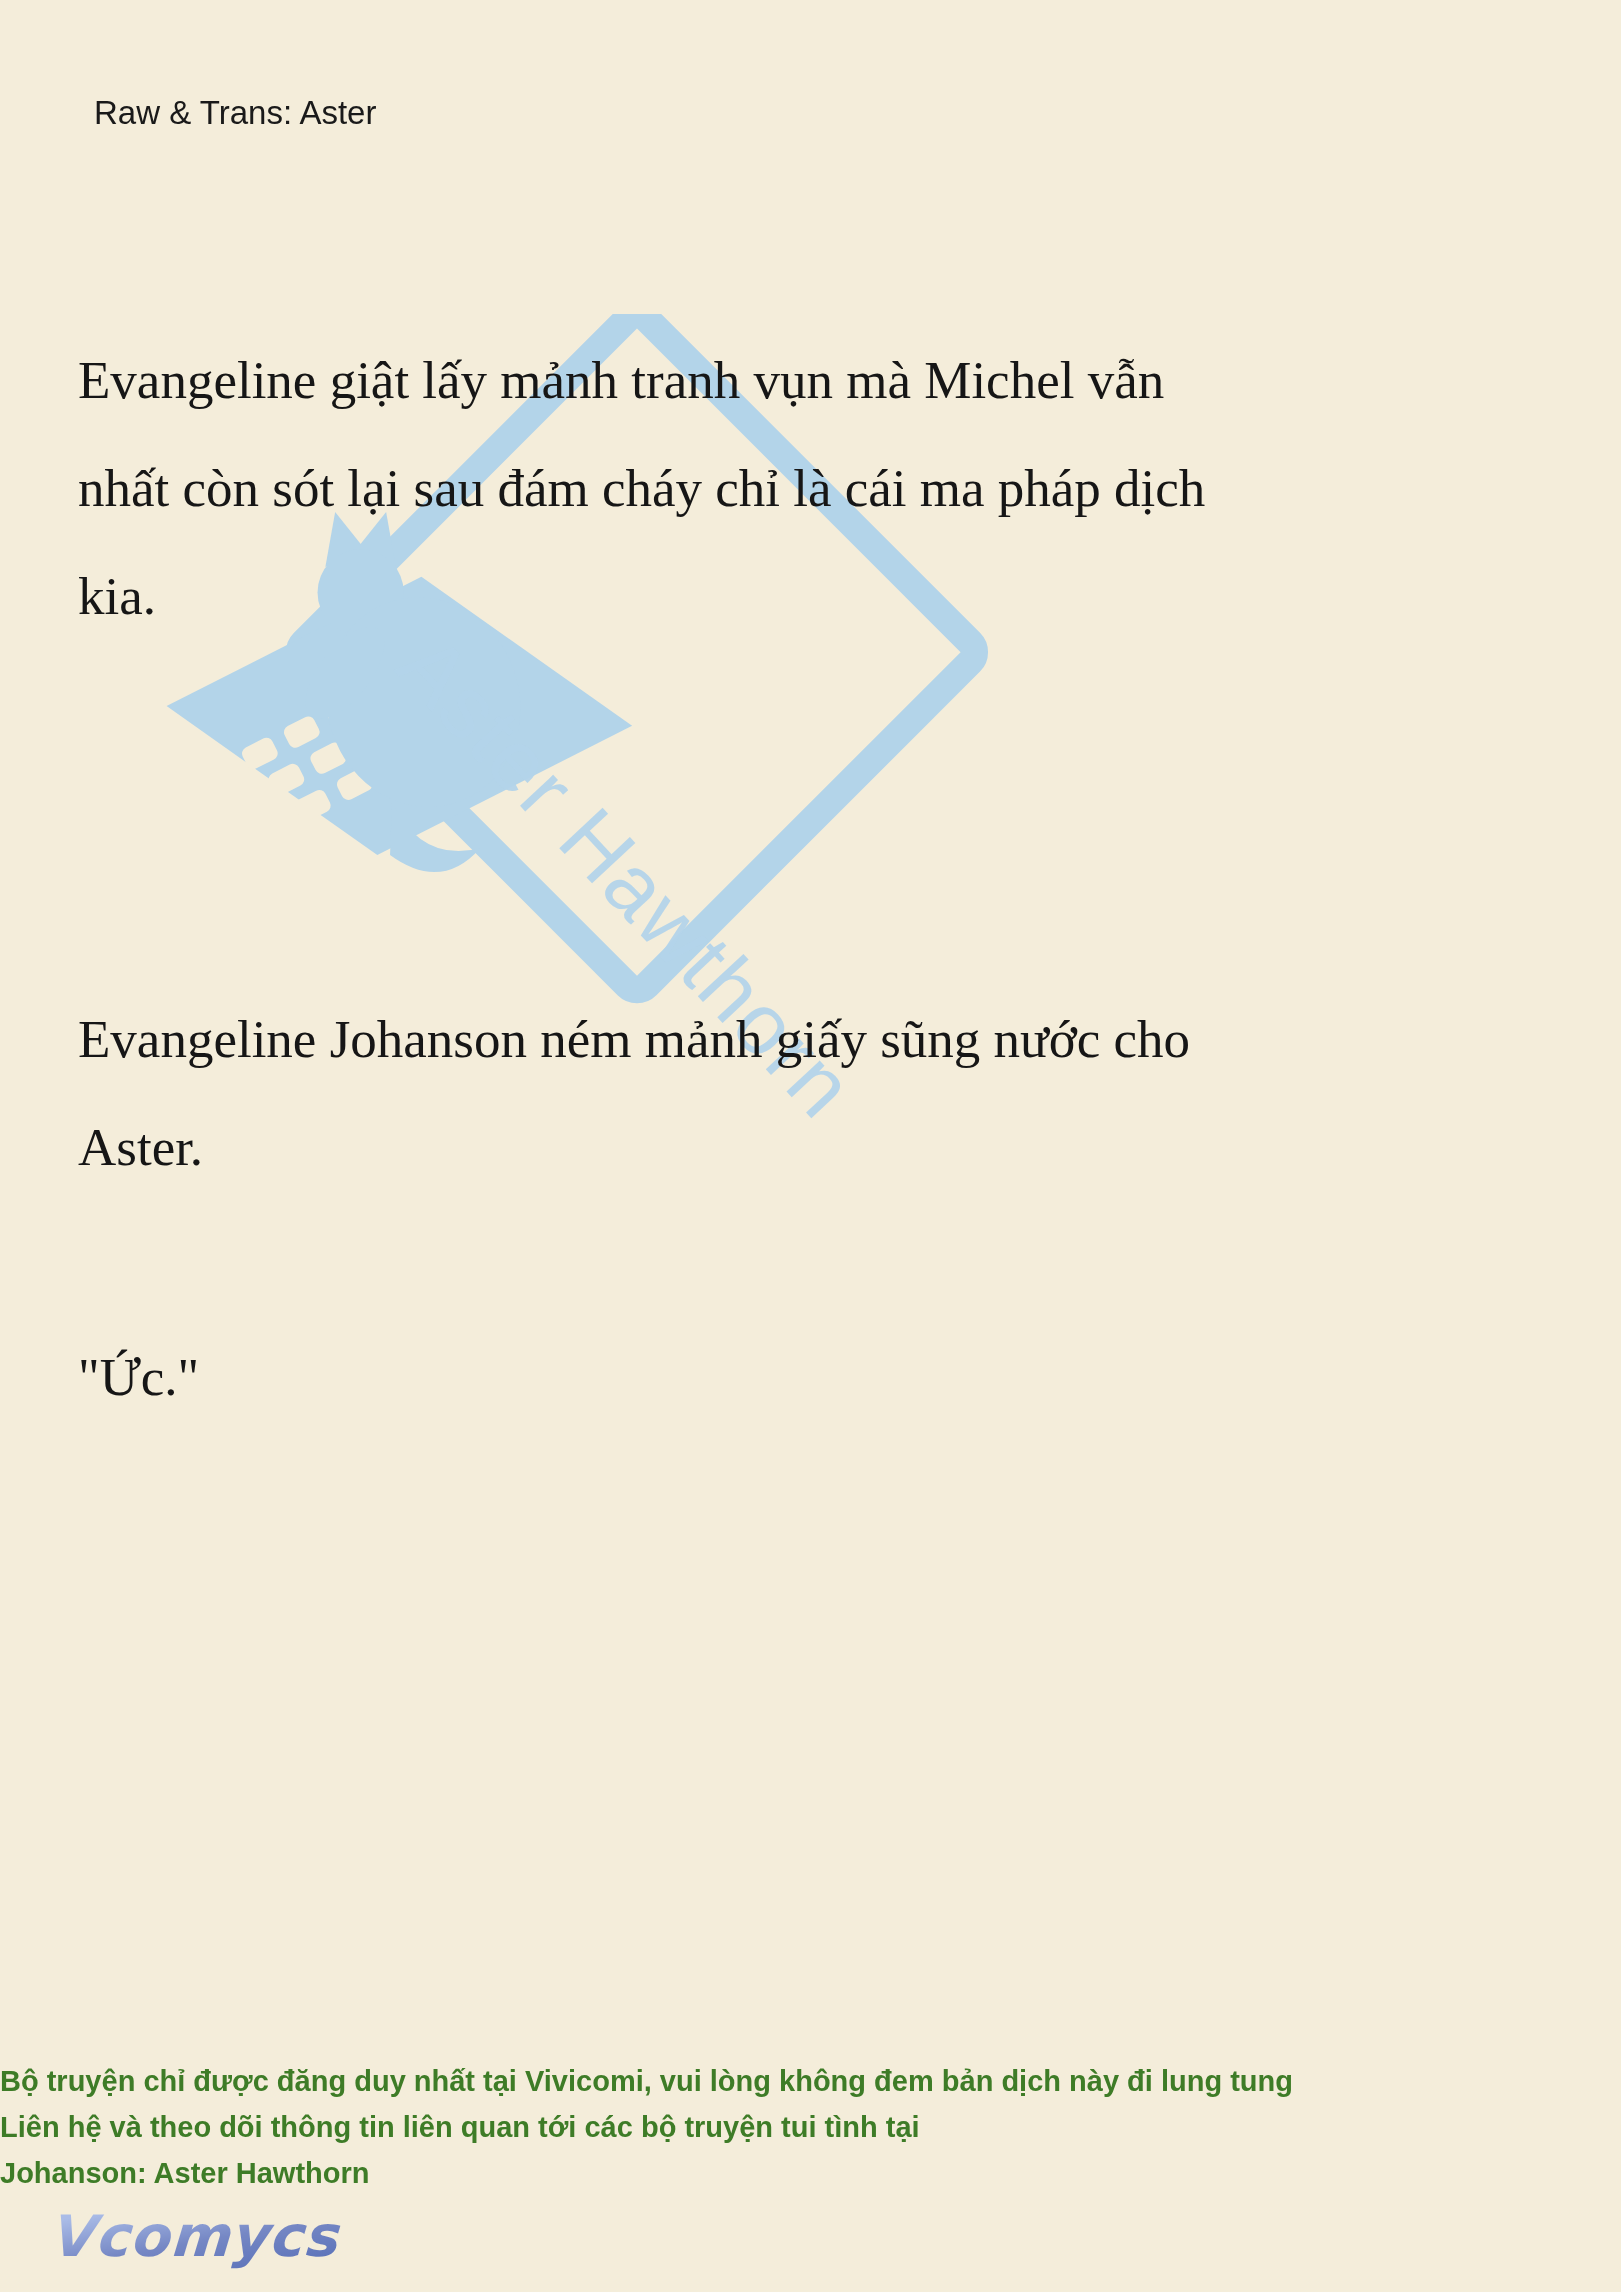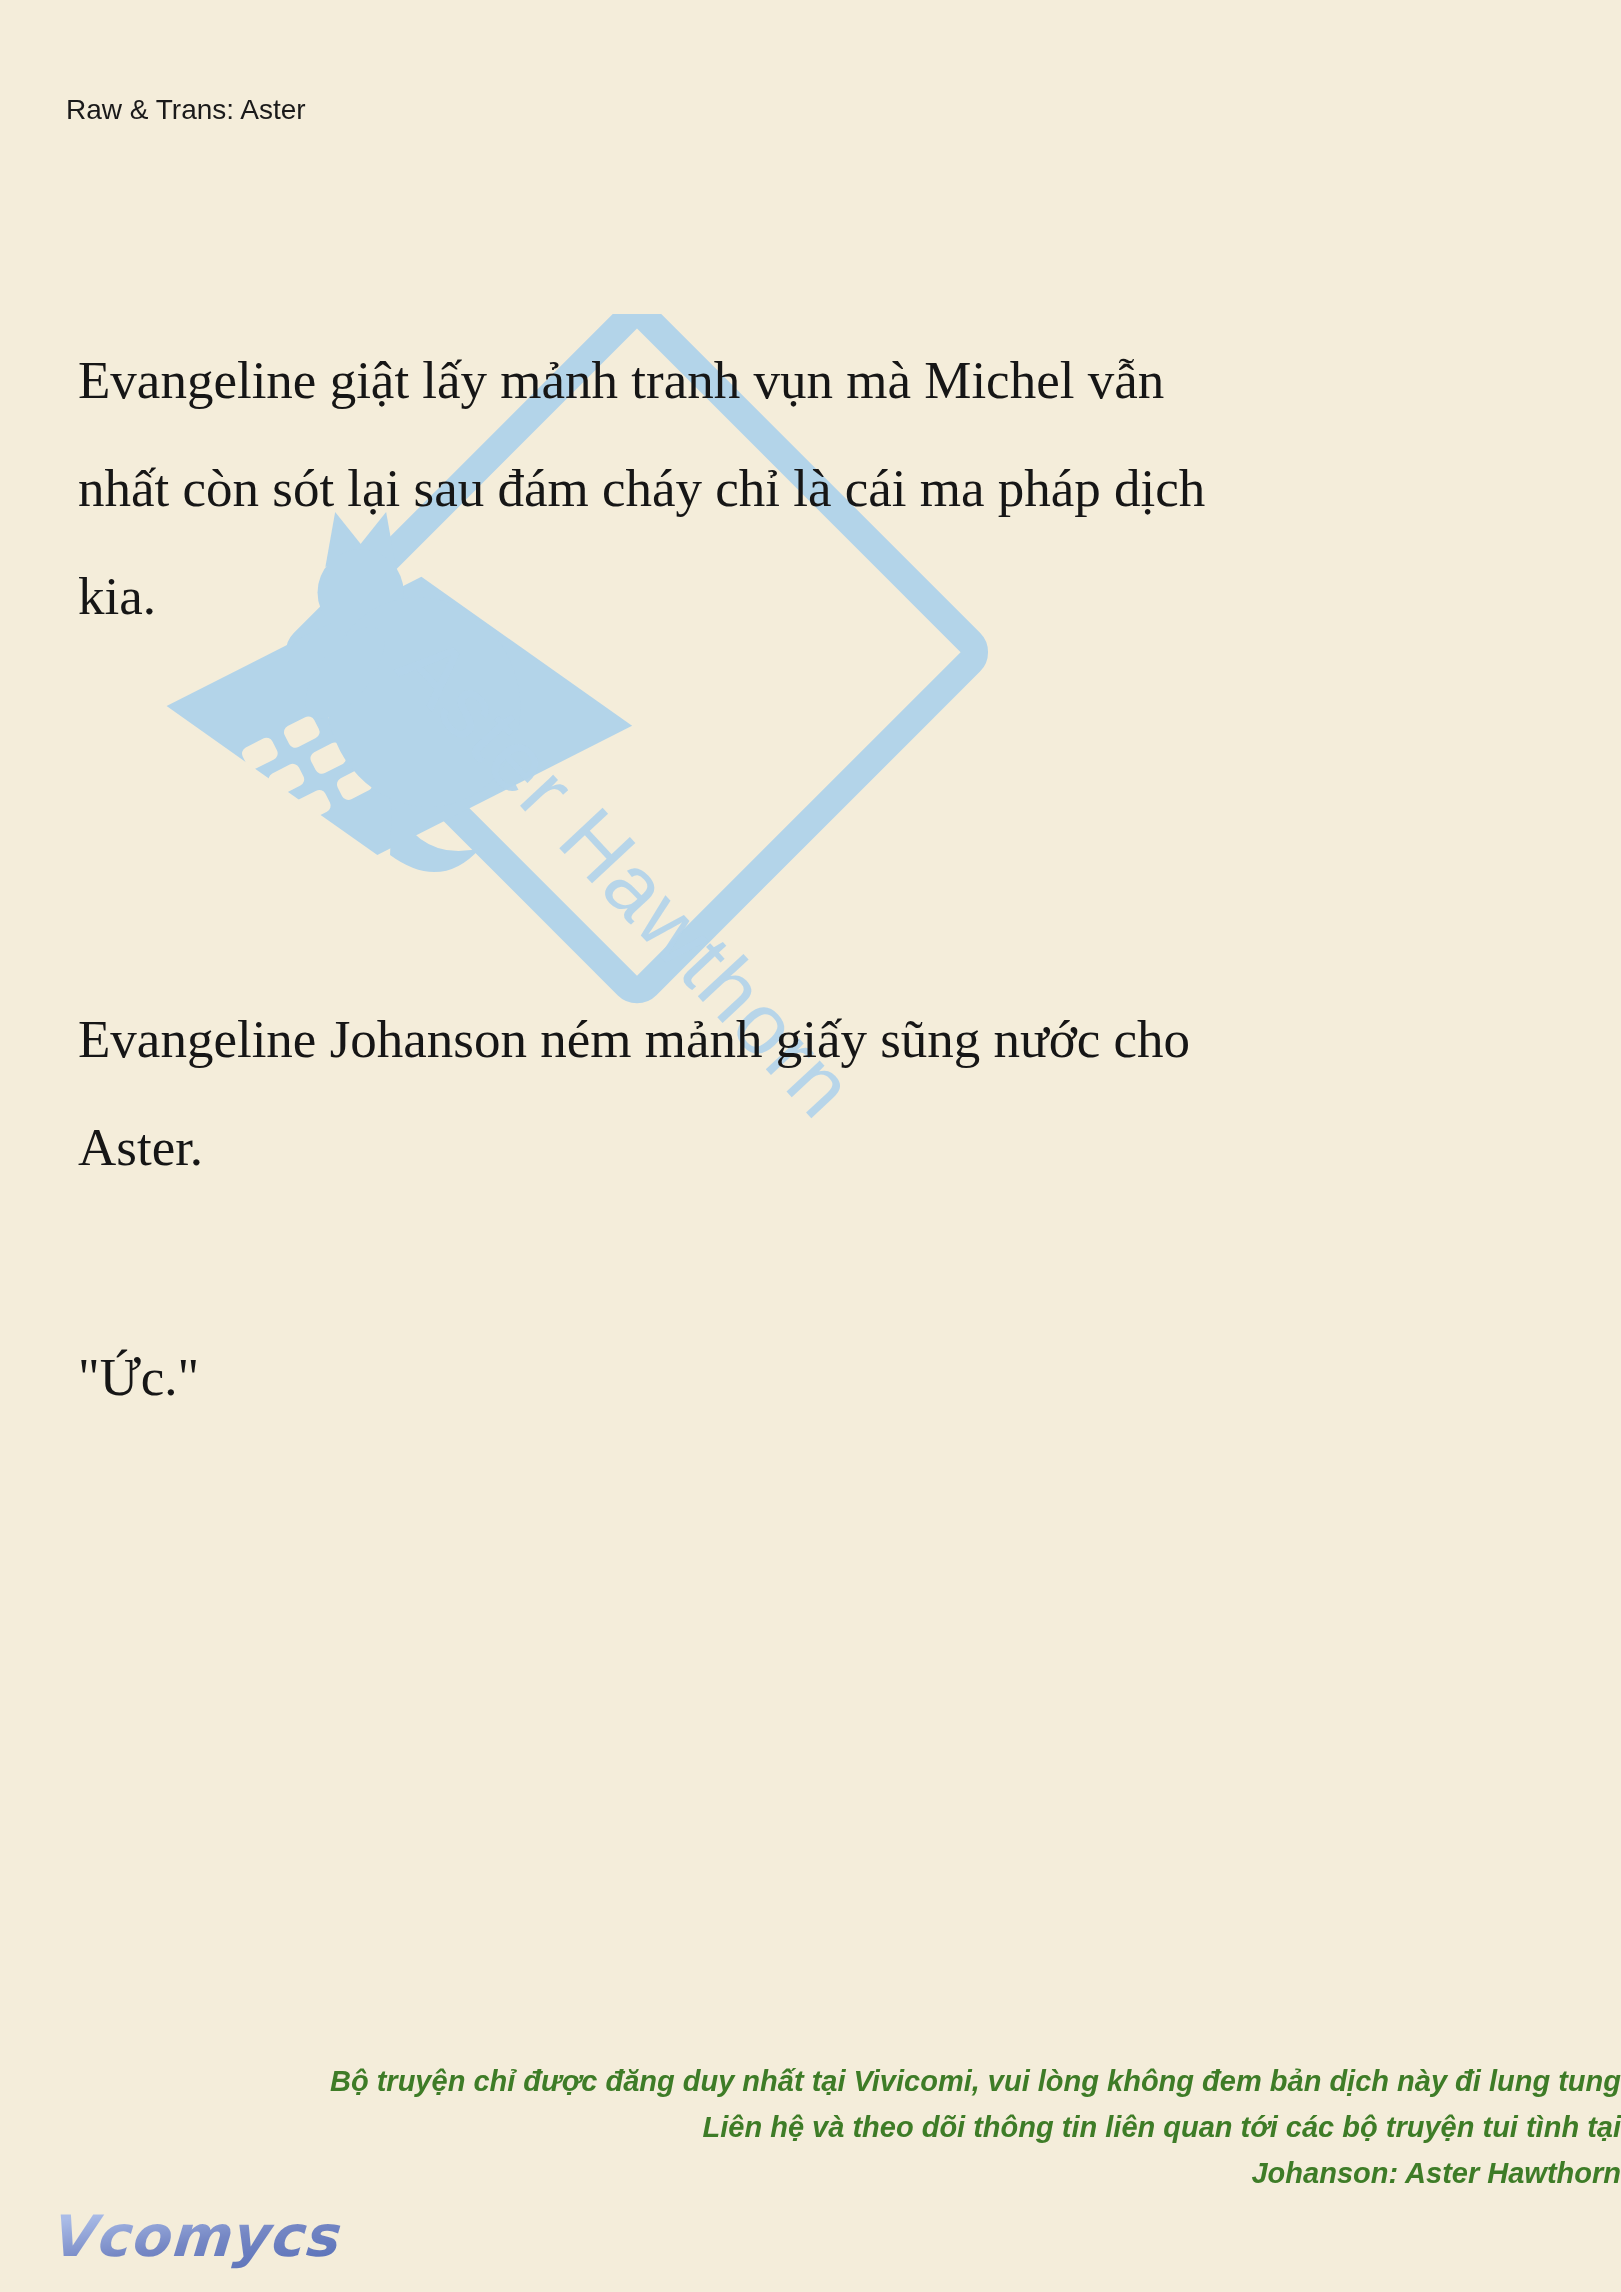--- a/index.html
+++ b/index.html
@@ -36,25 +36,25 @@
     letter-spacing: 2px;
     color: rgba(179, 212, 234, 0.95);
     white-space: nowrap;
     transform: rotate(47deg);
     transform-origin: 0 0;
   }
 
   
   .credit {
     position: absolute;
-    left: 66px;
+    left: 94px;
     top: 94px;
     z-index: 2;
     font-family: "Liberation Sans", sans-serif;
-    font-size: 28px;
+    font-size: 33px;
     color: #1a1a1a;
     white-space: nowrap;
   }
 
   
   .para {
     position: absolute;
     left: 78px;
     z-index: 1;
     color: #161616;
@@ -67,23 +67,22 @@
   .p3 { top: 1323px; }
   .p4 { top: 1607px; }
 
   
   .footer {
     position: absolute;
     left: 0;
     right: 0;
     top: 2058px;
     z-index: 2;
-    text-align: right;
+    text-align: left;
     font-family: "Liberation Sans", sans-serif;
-    font-style: italic;
     font-weight: bold;
     font-size: 29px;
     line-height: 46px;
     color: #3e7c27;
   }
   .footer .fline { white-space: nowrap; }
 
   
   .logo-text {
     position: absolute;

